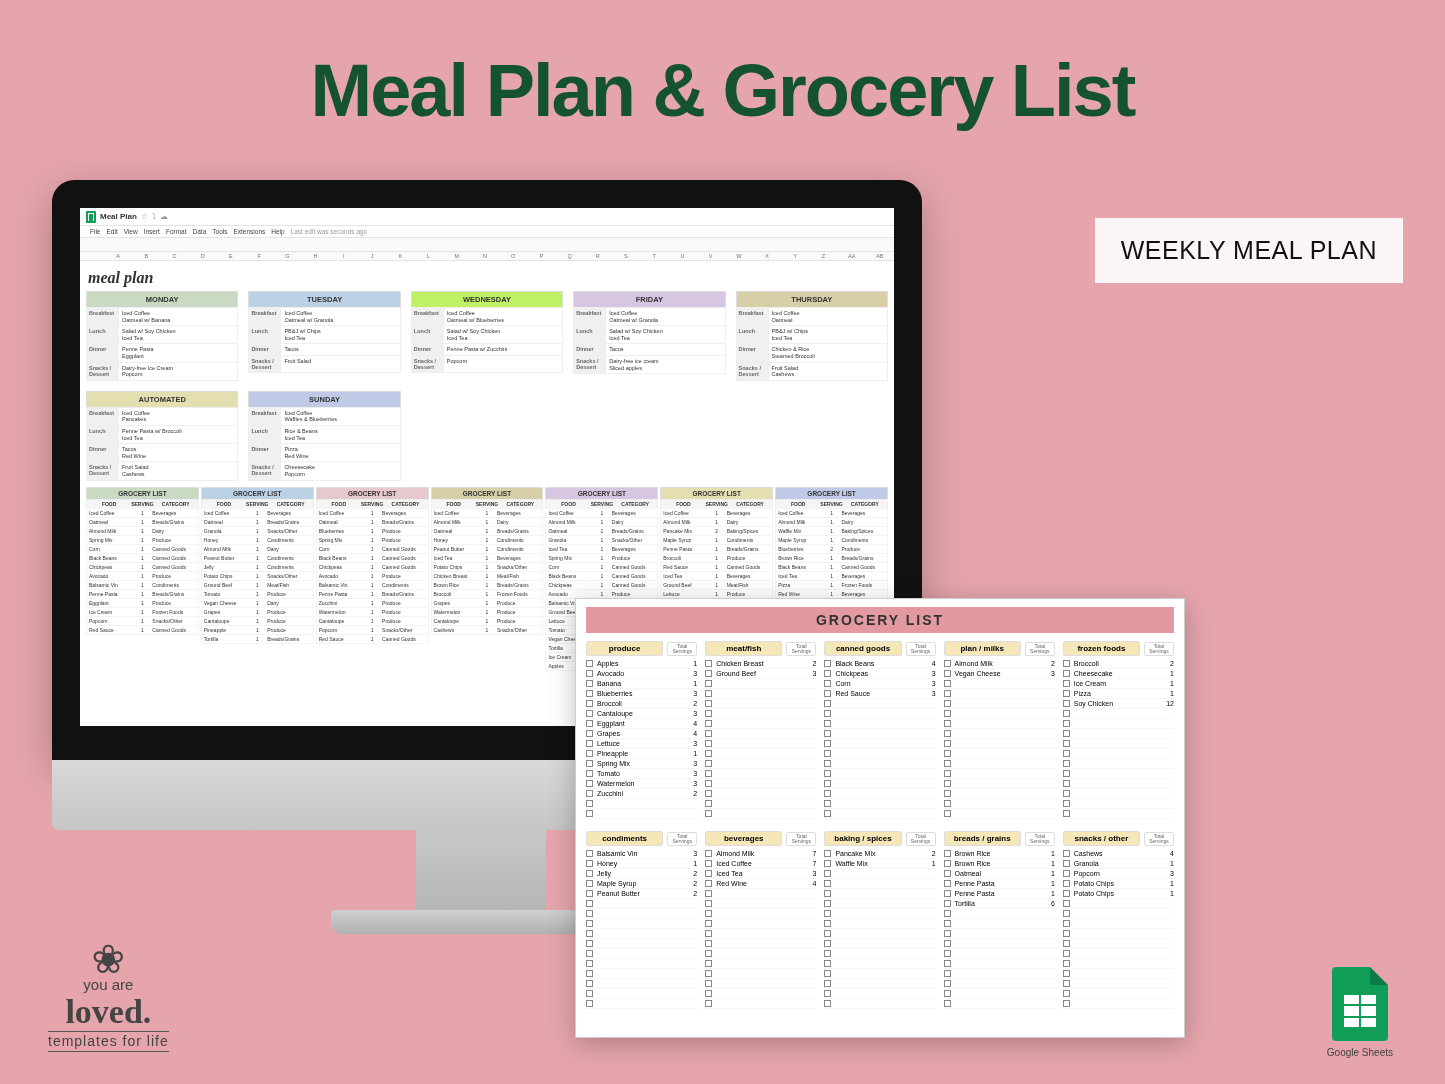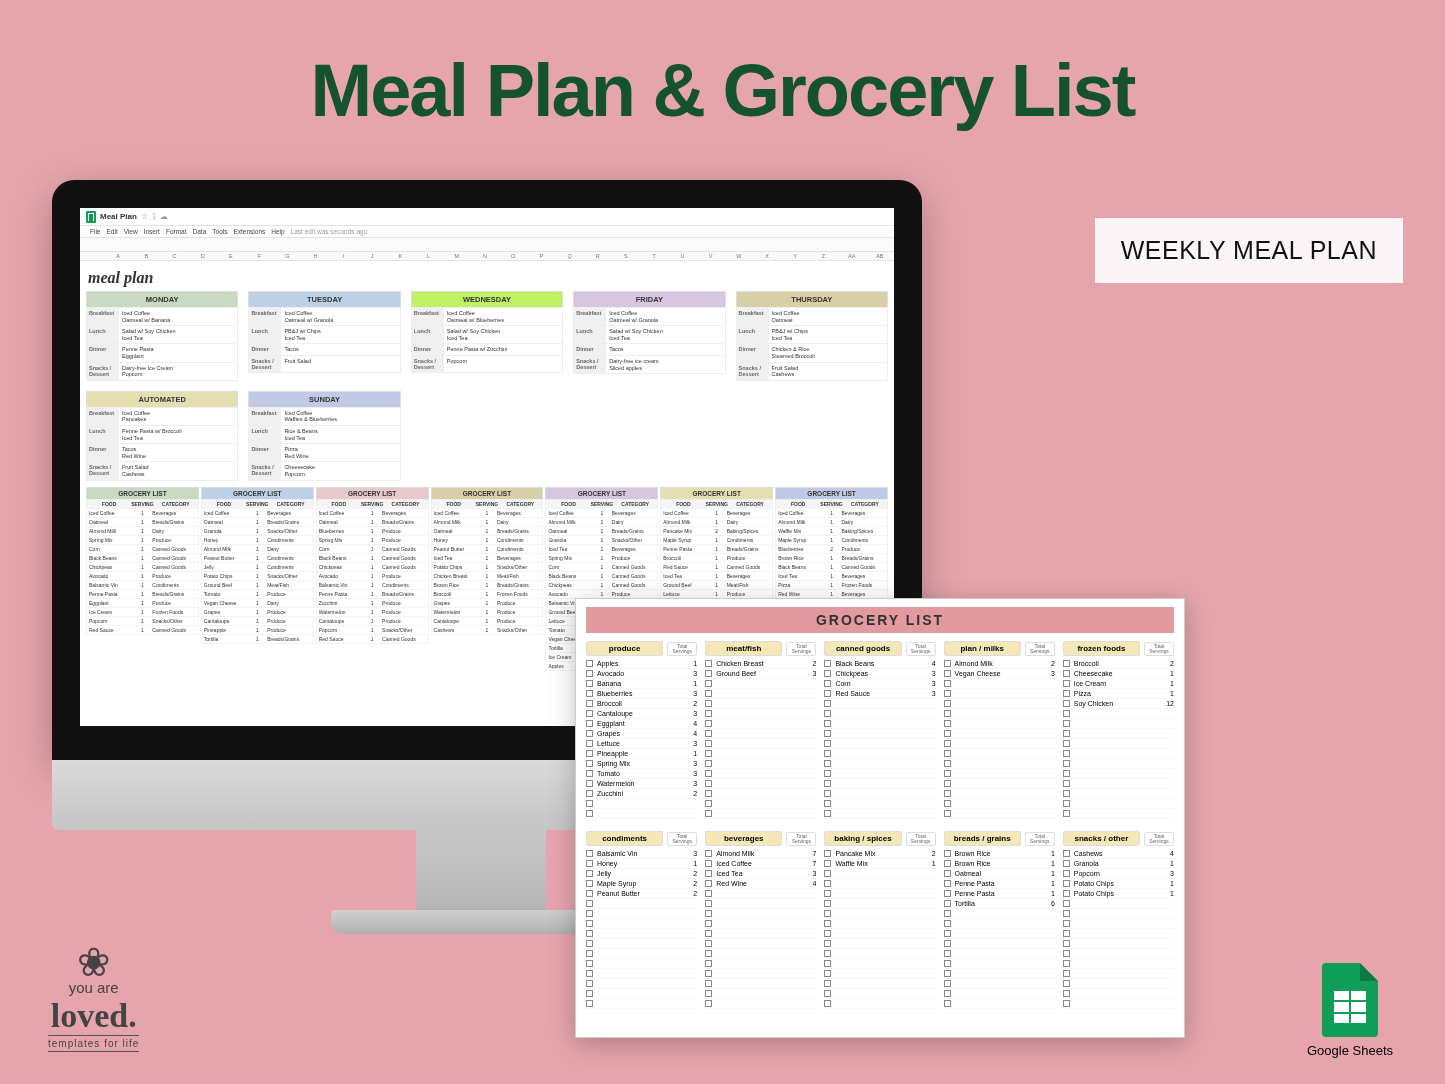--- a/index.html
+++ b/index.html
@@ -222,41 +222,41 @@
 
   
   .brand{
     position:absolute; left:48px; bottom:32px;
     color:#444; font-size:15px; line-height:1.1; text-align:center;
   }
   .brand .flower{
     font-size:40px; display:block; margin-bottom:-4px;
   }
   .brand .loved{ font-family:cursive; font-size:34px; font-weight:700;}
-  .brand .tag{ font-size:10px; border-top:1px solid #555; border-bottom:1px solid #555; padding:2px 0; display:inline-block; letter-spacing:1px;}
+  .brand .tag{ font-size:14px; border-top:1px solid #555; border-bottom:1px solid #555; padding:2px 0; display:inline-block; letter-spacing:1px;}
 
   
   .gs-logo{
     position:absolute; right:52px; bottom:26px; text-align:center;
   }
   .gs-file{
     width:56px; height:74px; background:#0f9d58; border-radius:4px;
     position:relative; margin:0 auto 6px;
   }
   .gs-file::before{
     content:""; position:absolute; top:0; right:0;
     border-top:18px solid #e6a5ad; border-left:18px solid #0c7a44;
   }
   .gs-file .cells{
     position:absolute; left:12px; top:28px; width:32px; height:32px;
     display:grid; grid-template-columns:1fr 1fr; grid-template-rows:repeat(3,1fr);
     gap:2px;
   }
   .gs-file .cells div{ background:#fff;}
-  .gs-caption{ font-size:13px; color:#000000;}
+  .gs-caption{ font-size:10px; color:#404040;}
 </style>
 </head>
 <body>
 
 <h1 class="headline">Meal Plan &amp; Grocery List</h1>
 
 <div class="features" id="features">
     <div class="feature">WEEKLY MEAL PLAN</div>
   </div>
 

